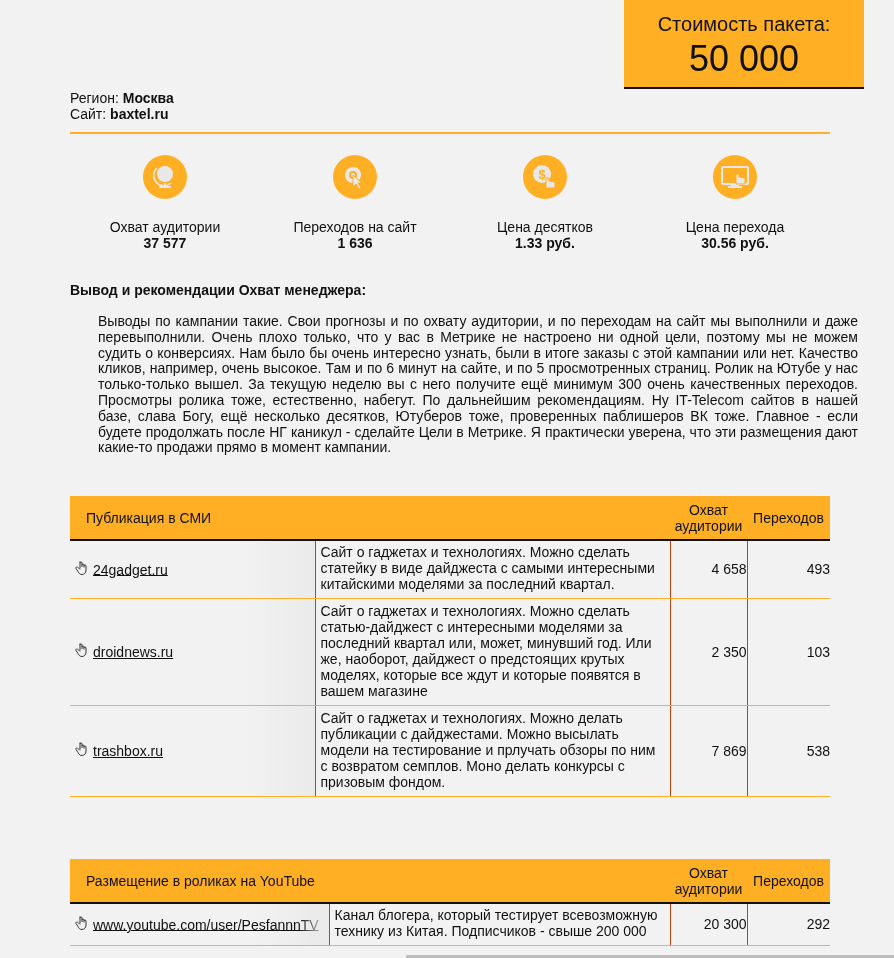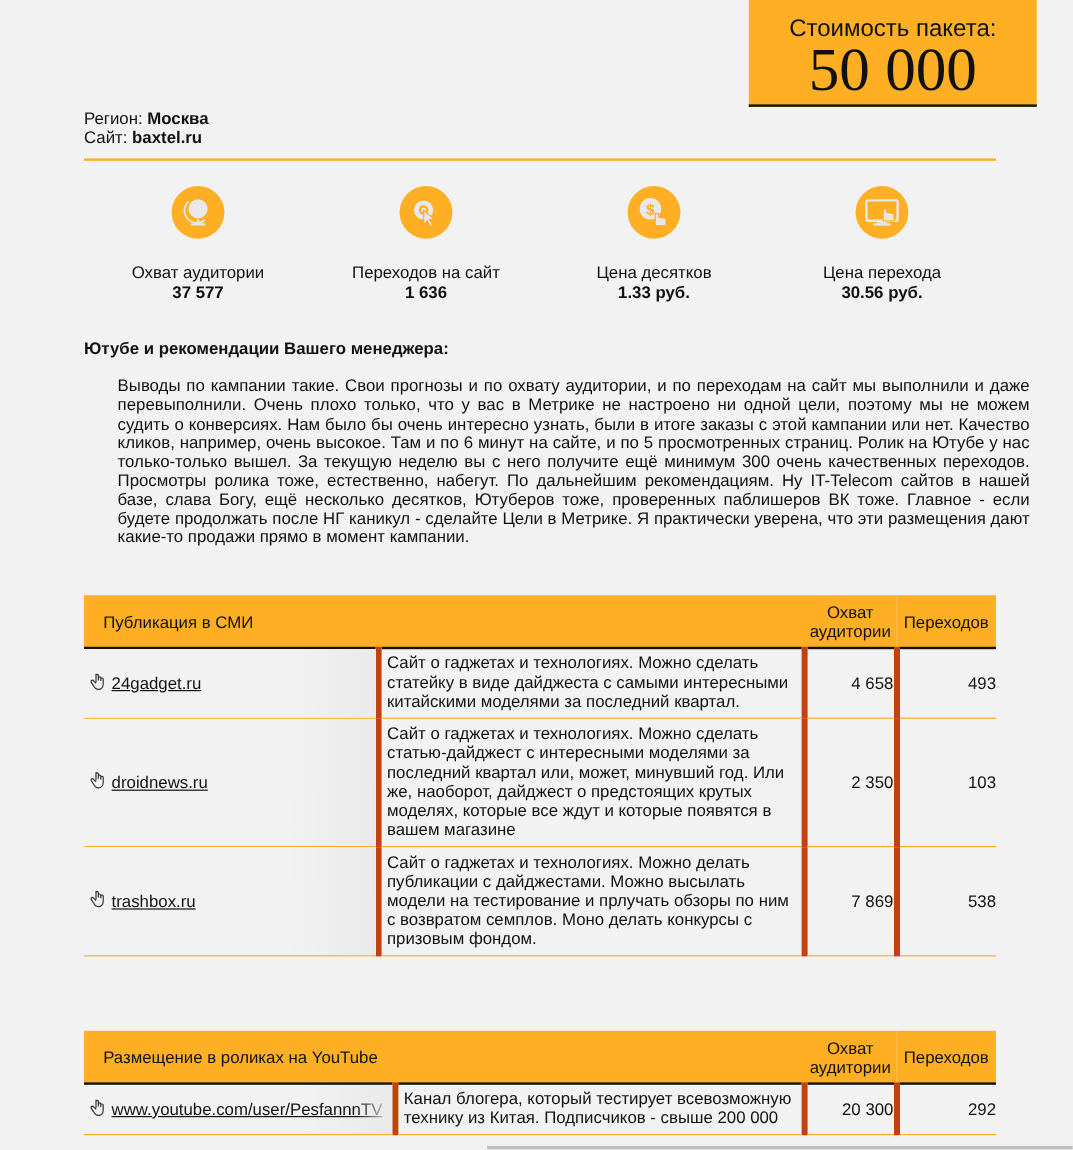--- a/index.html
+++ b/index.html
@@ -13,21 +13,21 @@
     }
     .price-box {
       position: absolute;
       left: 624px; top: 0;
       width: 240px; height: 89px;
       background: #ffaf24;
       border-bottom: 2px solid #111;
       text-align: center;
     }
     .price-label { font-size: 20px; padding-top: 13px; line-height: 22px; }
-    .price-value { font-size: 51px; line-height: 44px; margin-top: 2px; font-family: Liberation Serif, serif; }
+    .price-value { font-size: 36px; line-height: 44px; margin-top: 2px; }
 
     .meta { position: absolute; left: 70px; top: 90px; font-size: 14px; line-height: 16px; }
     .meta b { font-weight: bold; }
 
     .sep { position: absolute; left: 70px; top: 132px; width: 760px; height: 2px; background: #ffaf24; }
 
     .stats { position: absolute; left: 70px; top: 155px; width: 760px; display: flex; }
     .stat { width: 190px; text-align: center; }
     .stat-icon {
       width: 44px; height: 44px; border-radius: 50%;
@@ -51,21 +51,21 @@
     table.media th {
       background: #ffaf24; font-weight: normal;
       border-bottom: 2px solid #111; line-height: 16px;
     }
     table.media th.title { text-align: left; padding-left: 16px; }
     table.media th.num { text-align: center; }
     table.media td {
       border-bottom: 1px solid #ffaf24;
       vertical-align: middle; line-height: 16px;
     }
-    table.media td + td { border-left: 5px solid #c2410c; }
+    table.media td + td { border-left: 1px solid #c2410c; }
     td.site {
       padding-left: 4px;
       background: linear-gradient(to right, #f2f2f2 0%, #f2f2f2 70%, #eaeaea 100%);
       white-space: nowrap; overflow: hidden; position: relative;
     }
     td.desc { padding: 3px 6px 5px 5px; }
     td.num { text-align: right; }
     .hand { display: inline-block; vertical-align: middle; margin-right: 3px; }
     a.site-link { color: #111; text-decoration: underline; vertical-align: middle; }
     .fade {
@@ -141,21 +141,21 @@
           <rect x="12" y="22" width="8" height="2" fill="#e8e8e8"></rect>
           <rect x="9" y="24" width="14" height="2" fill="#e8e8e8"></rect>
           <path d="M17 12 L17 22 L26 22 L26 16 L20 15 L20 12 Z" fill="#e8e8e8" stroke="#ffaf24" stroke-width="1"></path>
         </svg>
     </div>
     <div class="stat-label">Цена перехода</div>
     <div class="stat-value">30.56 руб.</div>
   </div>
 </div>
 
-<div class="conclusion-title">Ютубе и рекомендации Вашего менеджера:</div>
+<div class="conclusion-title">Вывод и рекомендации Охват менеджера:</div>
 <div class="conclusion-text">Выводы по кампании такие. Свои прогнозы и по охвату аудитории, и по переходам на сайт мы выполнили и даже перевыполнили. Очень плохо только, что у вас в Метрике не настроено ни одной цели, поэтому мы не можем судить о конверсиях. Нам было бы очень интересно узнать, были в итоге заказы с этой кампании или нет. Качество кликов, например, очень высокое. Там и по 6 минут на сайте, и по 5 просмотренных страниц. Ролик на Ютубе у нас только-только вышел. За текущую неделю вы с него получите ещё минимум 300 очень качественных переходов. Просмотры ролика тоже, естественно, набегут. По дальнейшим рекомендациям. Ну IT-Telecom сайтов в нашей базе, слава Богу, ещё несколько десятков, Ютуберов тоже, проверенных паблишеров ВК тоже. Главное - если будете продолжать после НГ каникул - сделайте Цели в Метрике. Я практически уверена, что эти размещения дают какие-то продажи прямо в момент кампании.</div>
 
 <table class="media" style="top:496px;">
   <colgroup>
       <col style="width:245px">
       <col style="width:355px">
       <col style="width:77px">
       <col style="width:83px">
     </colgroup>
   <thead>

